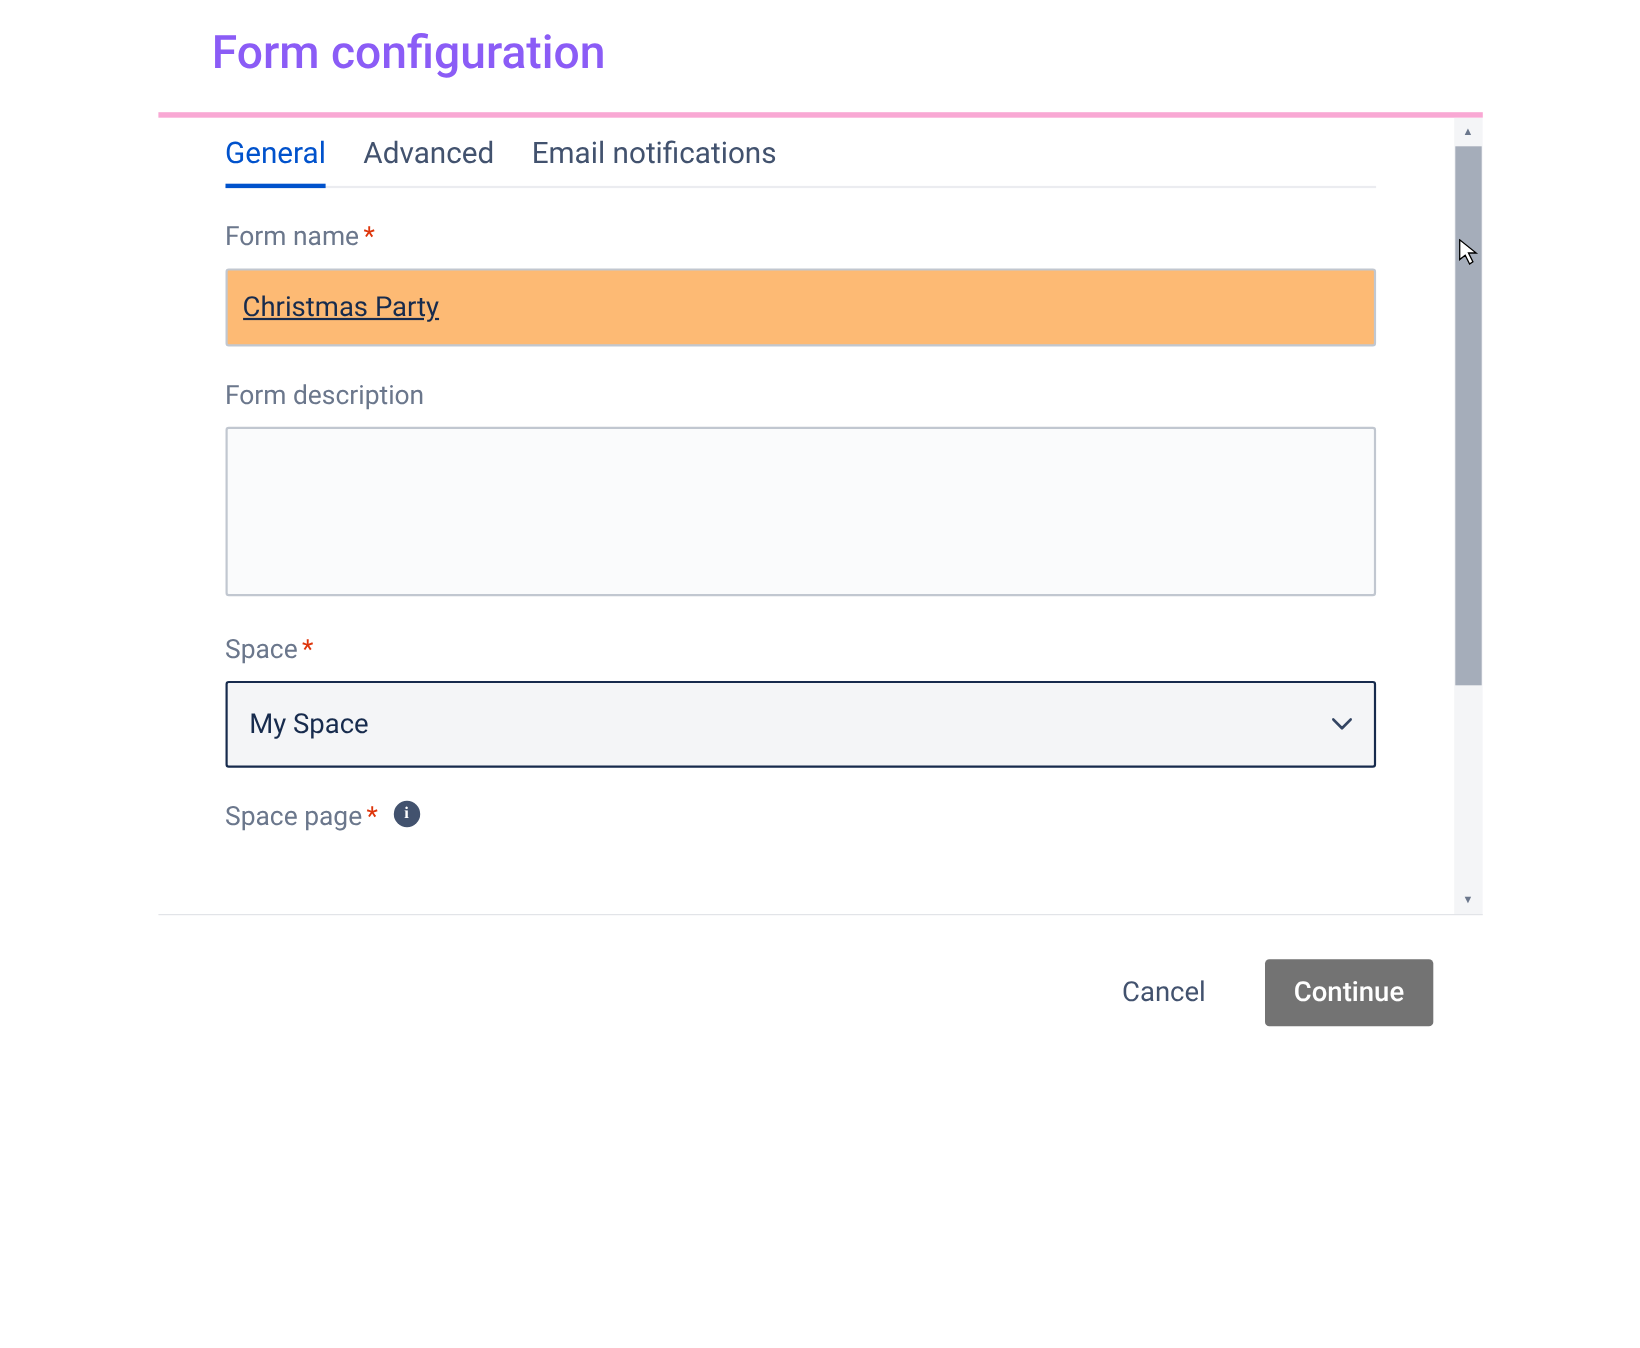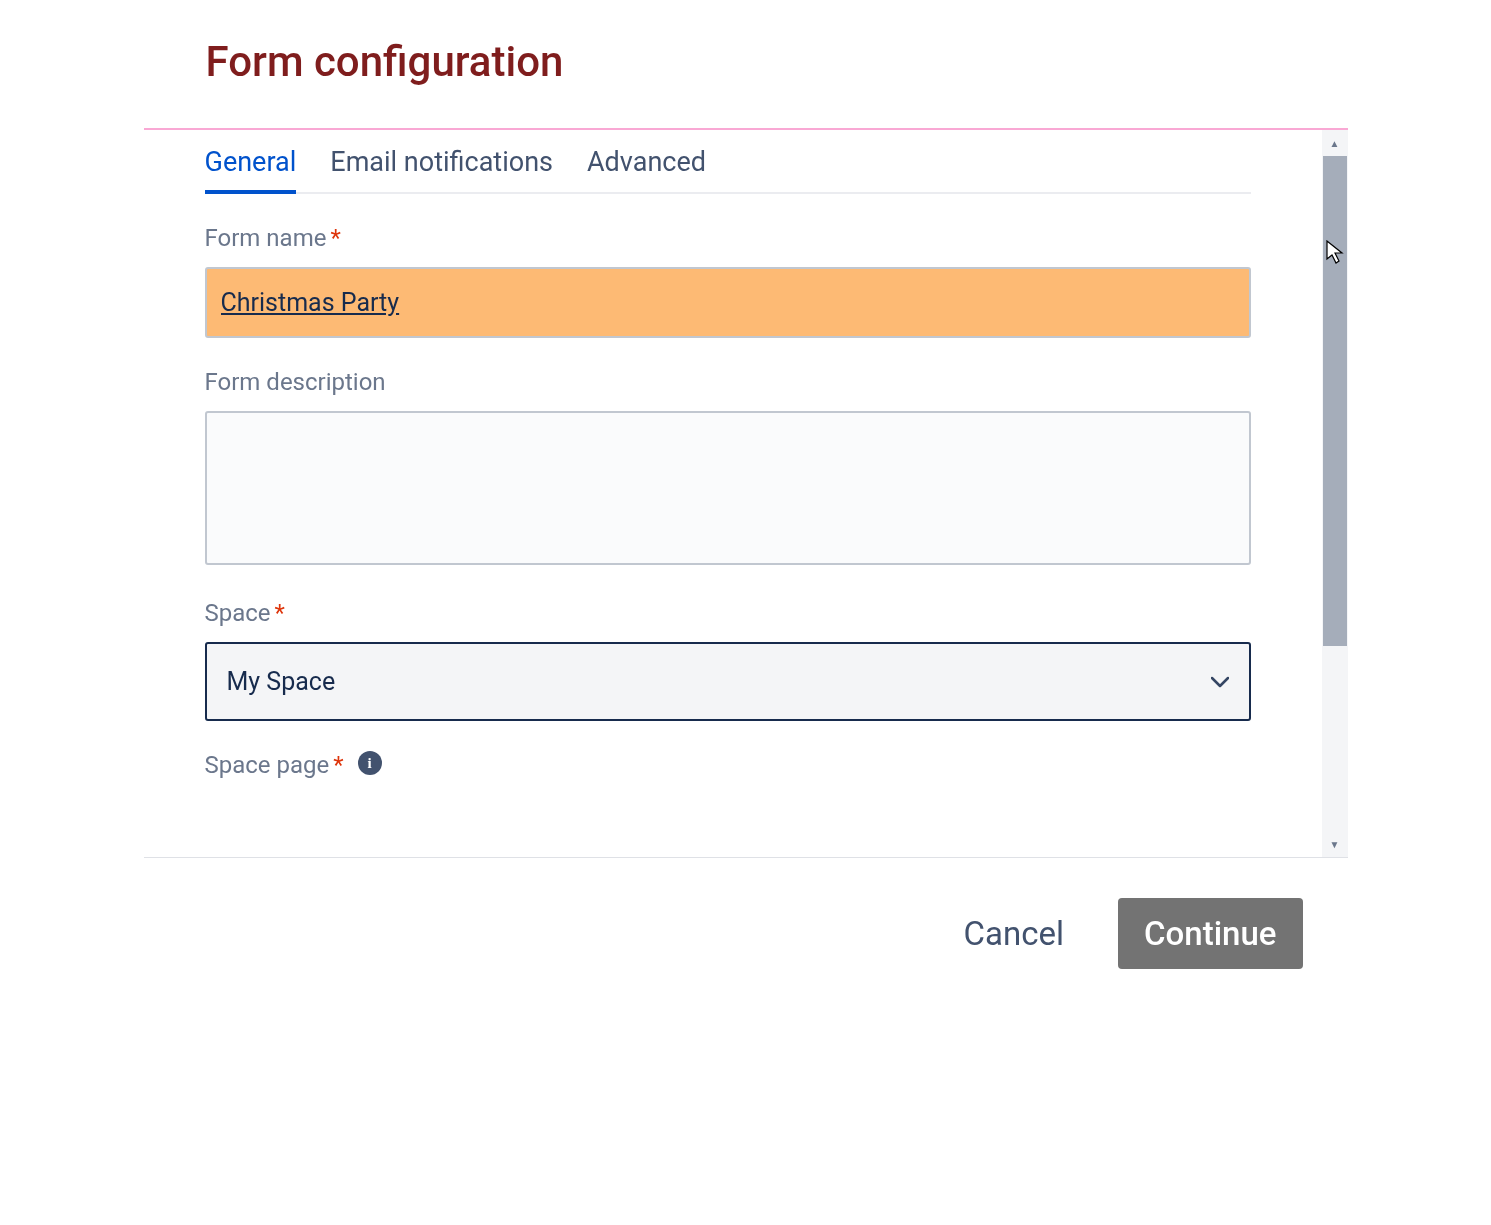--- a/index.html
+++ b/index.html
@@ -14,25 +14,25 @@
     margin: 0 auto;
     background: #fff;
     position: relative;
   }
   .modal-header {
     padding: 20px 45px 25px 45px;
   }
   .modal-title {
     font-size: 42px;
     font-weight: 500;
-    color: #7f1d1d;
-    margin: 17px;
+    color: #8b5cf6;
+    margin: 4px;
   }
   .modal-body-wrap {
-    border-top: 2px solid #f9a8d4;
+    border-top: 5px solid #f9a8d4;
     border-bottom: 1px solid #dfe1e6;
     position: relative;
     height: 730px;
     overflow: hidden;
   }
   .modal-body {
     padding: 0 61px 20px 61px;
     height: 100%;
   }
   .scrollbar-track {
@@ -145,21 +145,21 @@
     font-size: 17px;
     color: #344563;
   }
   .modal-footer {
     display: flex;
     justify-content: flex-end;
     padding: 40px 45px 36px 45px;
     gap: 28px;
   }
   .btn {
-    font-size: 33px;
+    font-size: 25px;
     padding: 16px 26px;
     border: none;
     border-radius: 4px;
     cursor: pointer;
     font-family: inherit;
   }
   .btn-link { background: transparent; color: #42526e; }
   .btn-primary { background: #737373; color: #fff; font-weight: 500; }
   .cursor-arrow {
     position: absolute;
@@ -174,22 +174,22 @@
 
   <div class="modal-header">
     <h1 class="modal-title">Form configuration</h1>
   </div>
 
   <div class="modal-body-wrap">
     <div class="modal-body">
 
       <div class="tabs">
         <div class="tab active">General</div>
+        <div class="tab">Advanced</div>
         <div class="tab">Email notifications</div>
-        <div class="tab">Advanced</div>
       </div>
 
       <div class="field-group">
         <div class="field-label">
           <span>Form name</span>
           <span class="req">*</span>
         </div>
         <input type="text" class="text-input" value="Christmas Party" style="">
       </div>
 

